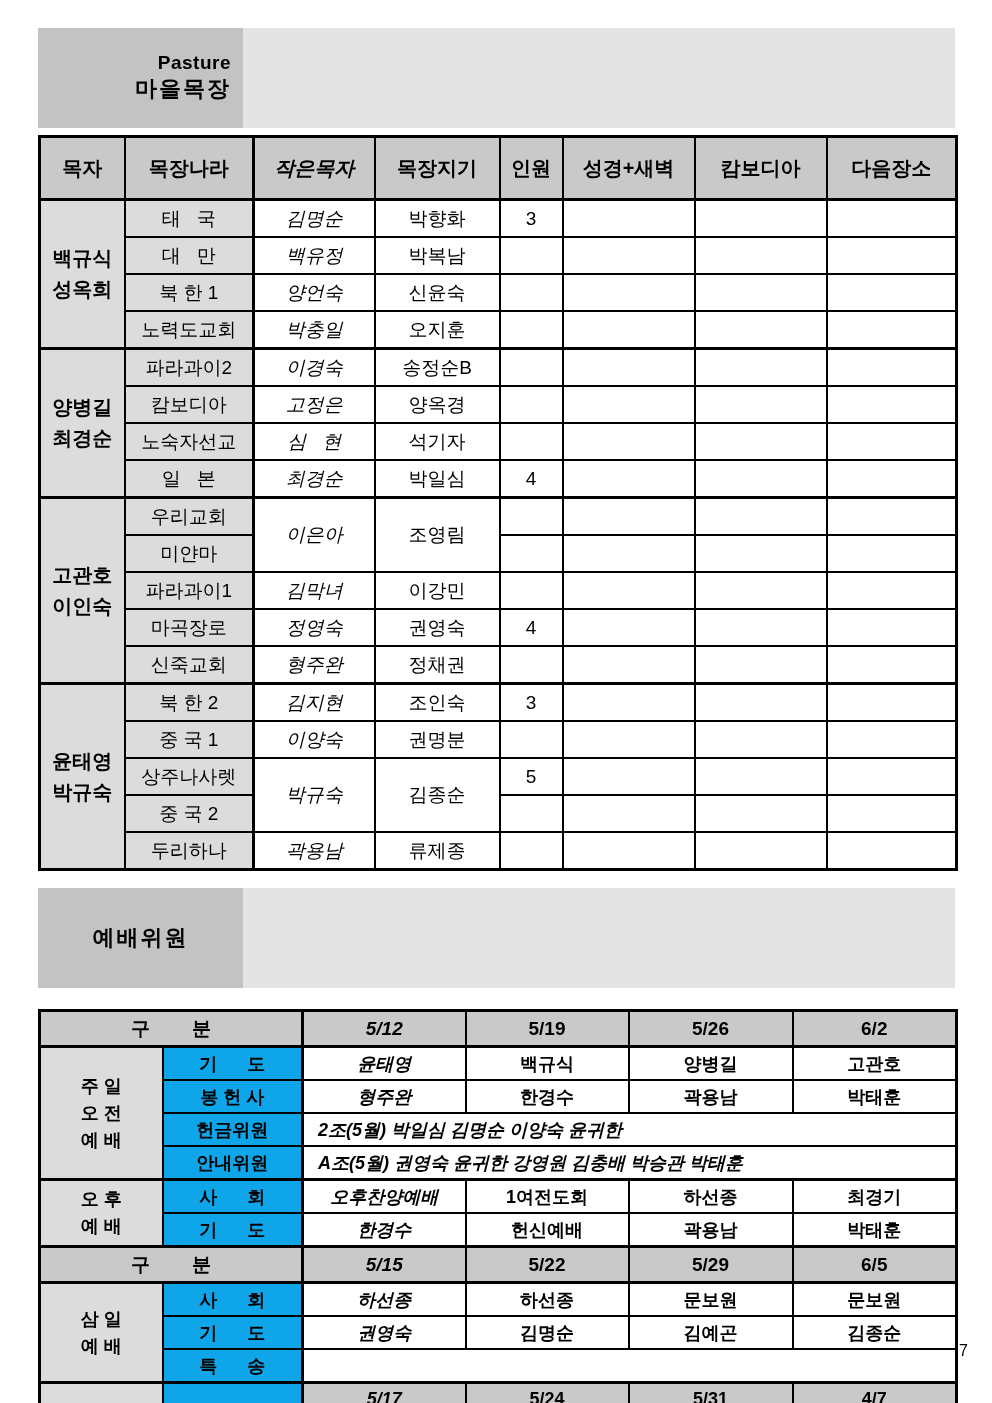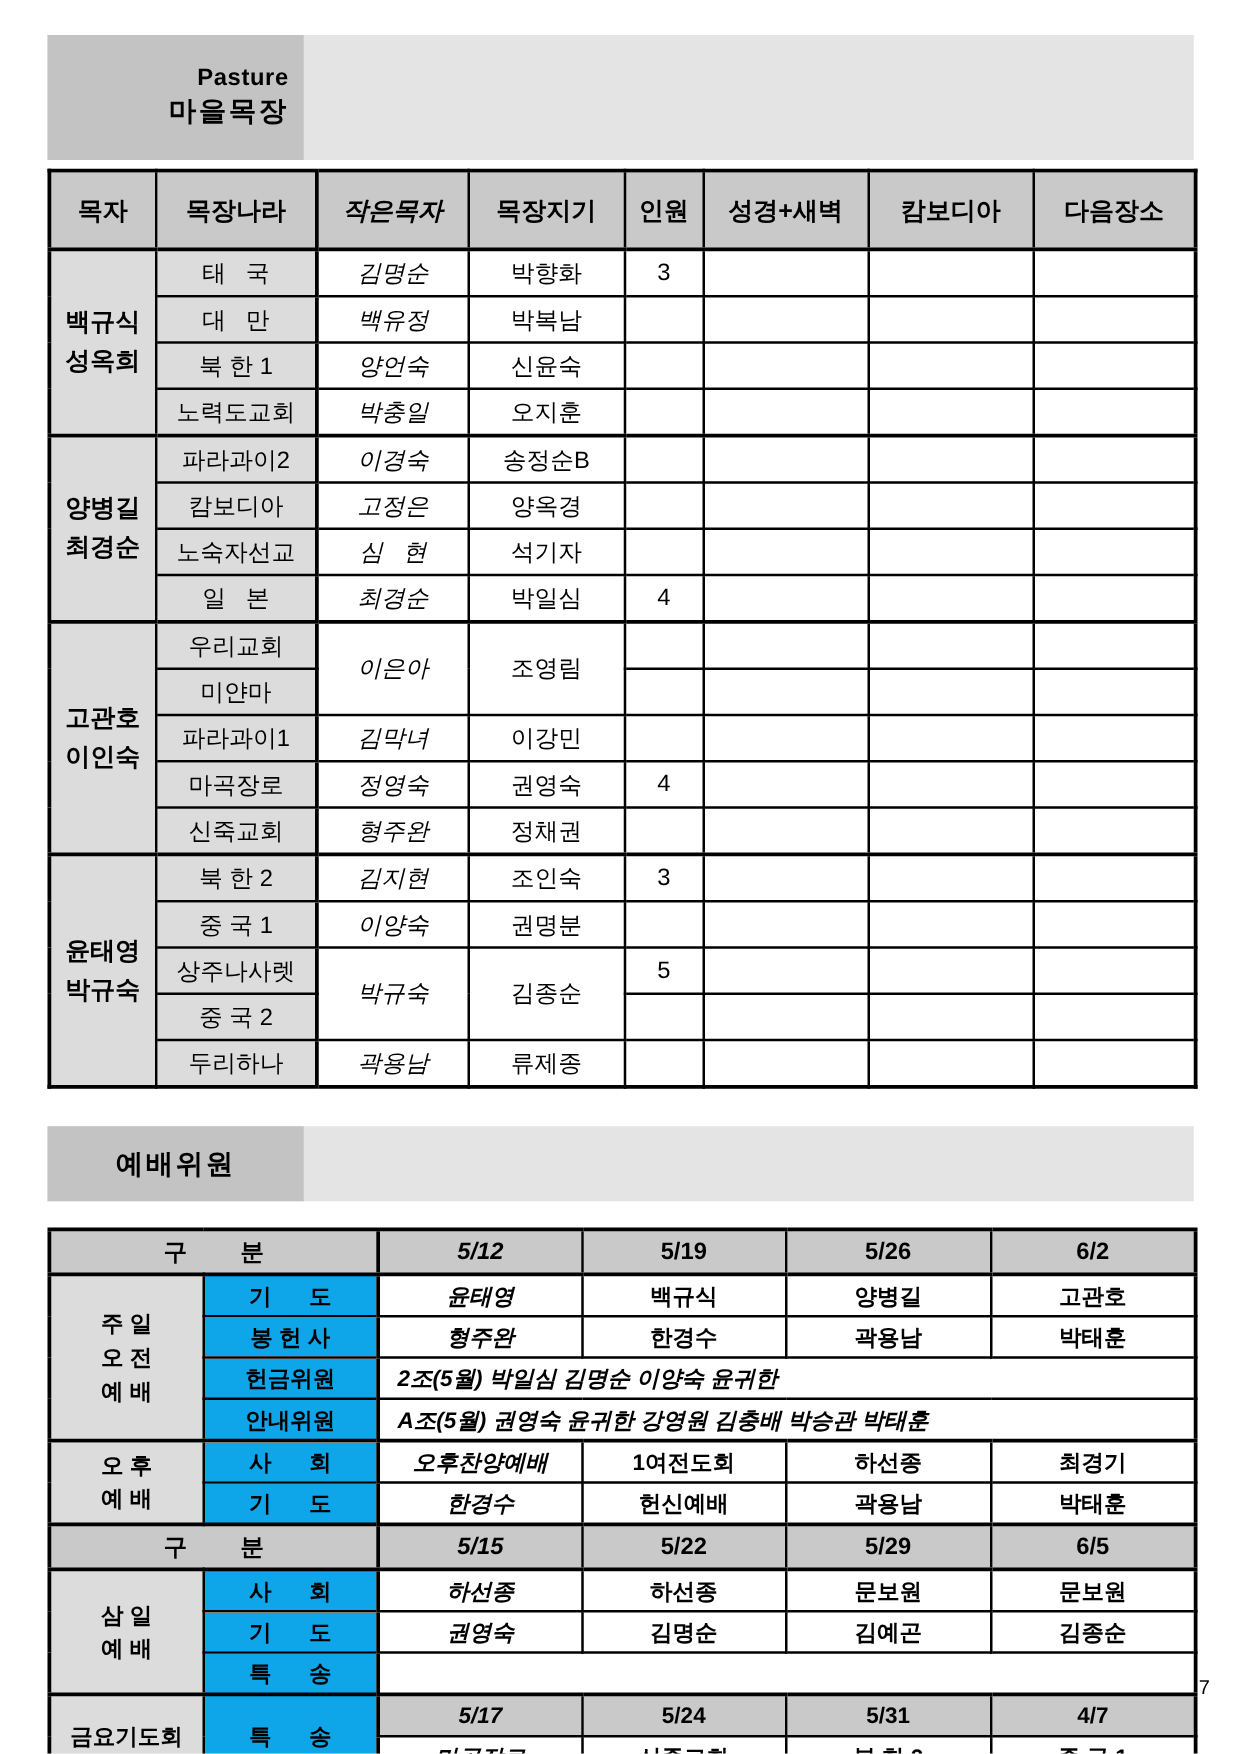--- a/index.html
+++ b/index.html
@@ -6,21 +6,21 @@
   .page {
     position:relative; width:992px; height:1403px; background:#ffffff;
     font-family:"Liberation Sans","DejaVu Sans",sans-serif; color:#000;
     overflow:hidden;
   }
   .content { position:absolute; left:38px; top:0; width:917px; }
 
   
   .band { display:flex; background:#e4e4e4; }
   .band1 { margin-top:28px; height:100px; }
-  .band2 { margin-top:30px; height:60px; }
+  .band2 { margin-top:17px; height:100px; }
   .title-box {
     width:205px; background:#c3c3c3; box-sizing:border-box;
     display:flex; flex-direction:column; justify-content:center;text-align:center;
   }
   .band1 .title-box { align-items:flex-end; padding-right:12px; }
   .band2 .title-box { align-items:center; }
   .tag   { font-size:19px; font-weight:600; letter-spacing:0.5px; }
   .big-title { font-size:22px; font-weight:800; letter-spacing:2px; }
   .verse {
     flex:1; display:flex; flex-direction:column; justify-content:center;

